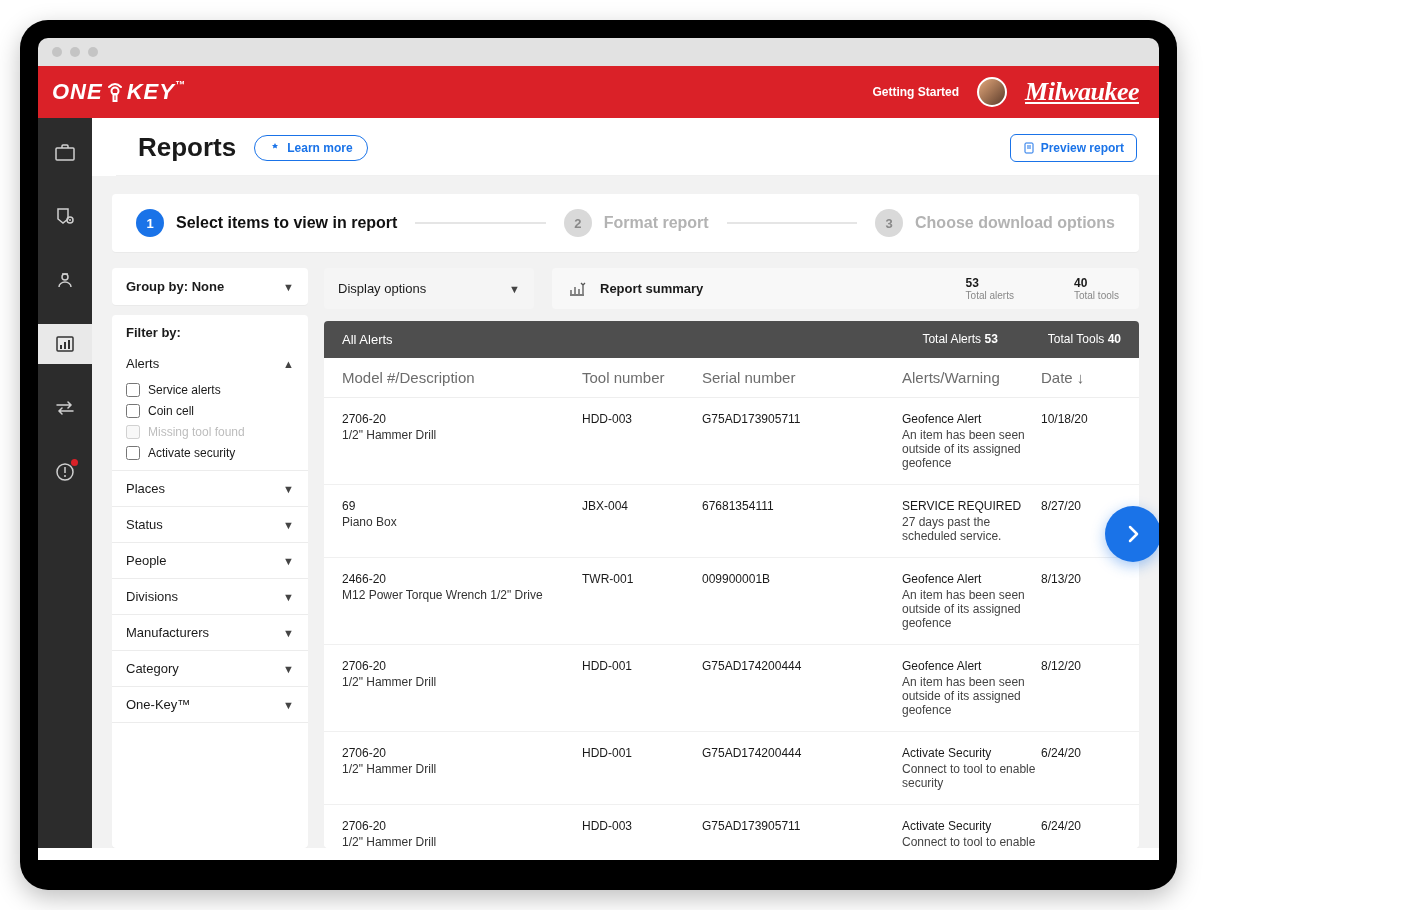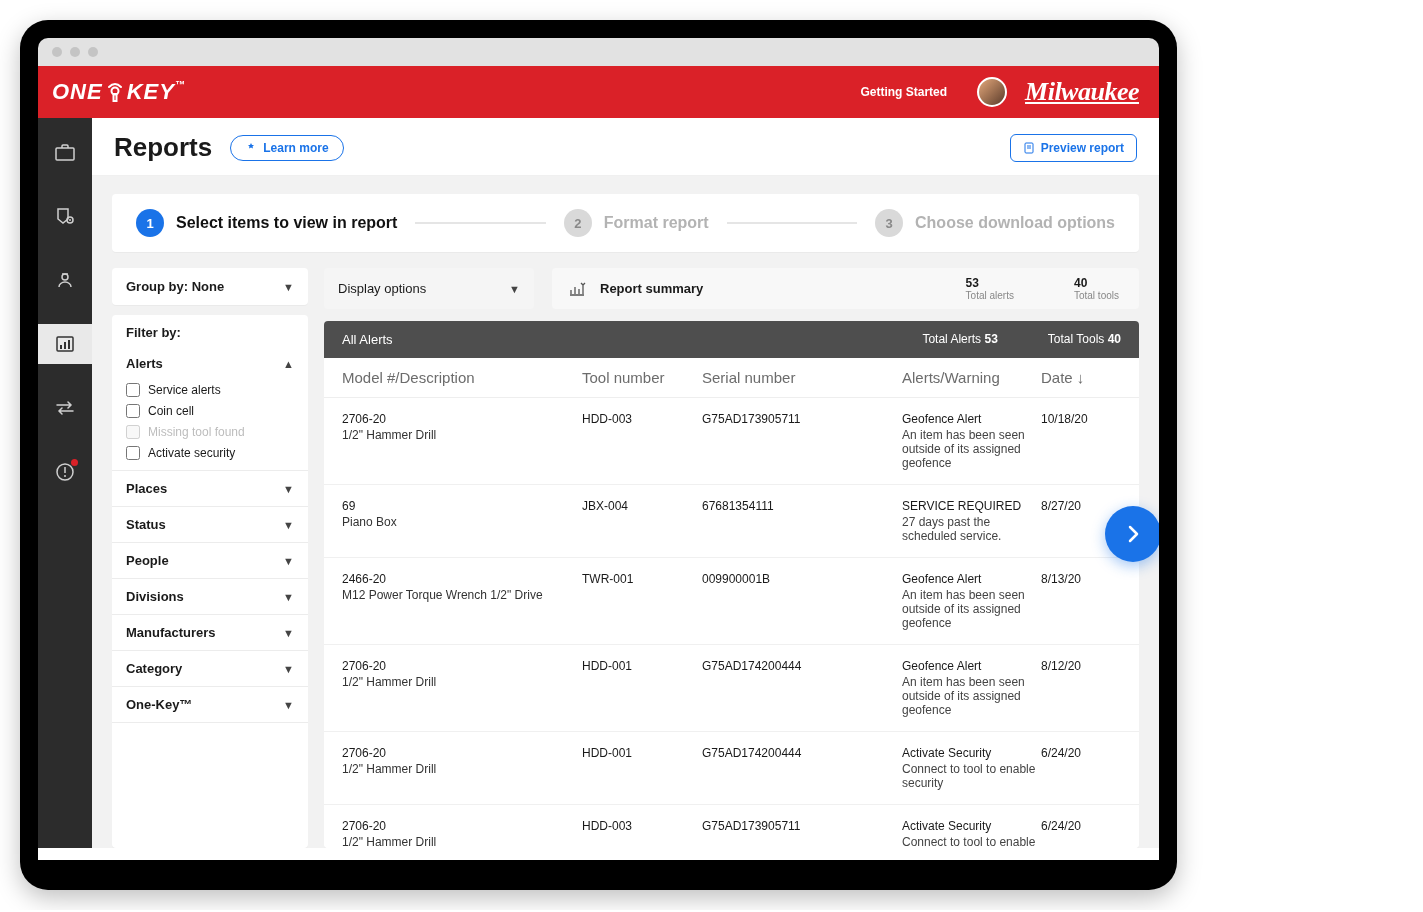--- a/index.html
+++ b/index.html
@@ -51,21 +51,21 @@
     letter-spacing: 1px;
     display: flex;
     align-items: center;
     gap: 2px;
     font-style: italic;
   }
   .logo-onekey .keyicon {
     display:inline-flex;align-items:center;justify-content:center;
   }
   .tb-spacer { flex: 1; }
-  .tb-link { color:#fff; font-size:12px; font-weight:600; margin-right:30px; }
+  .tb-link { color:#fff; font-size:12px; font-weight:600; margin-right:18px; }
   .avatar { width:30px; height:30px; border-radius:50%; background:linear-gradient(135deg,#e3a77a,#5a3b2a); margin-right:18px; border:2px solid #fff; }
   .milwaukee {
     color:#fff; font-family: "Brush Script MT", cursive; font-size:26px; font-weight:700; font-style:italic; letter-spacing:-0.5px;
     text-decoration: underline; text-decoration-color: #fff; text-underline-offset: 2px;
   }
   .app-body { flex:1; display:flex; overflow:hidden; }
   .leftnav {
     width: 54px;
     background: #2c2c2c;
     display:flex;
@@ -81,20 +81,21 @@
     border-radius:4px;
   }
   .nav-icon.active { background:#e9e9e9; color:#333; width:54px; border-radius:0; }
   .leftnav .alert-dot { position:relative; }
   .leftnav .alert-dot:after { content:""; position:absolute; top:7px; right:7px; width:7px;height:7px;background:#da2128;border-radius:50%; }
 
   .main { flex:1; display:flex; flex-direction:column; overflow:hidden; background:#fff; }
   .page-header {
     display:flex; align-items:center; padding: 14px 22px 12px 22px;
     border-bottom: 1px solid #f0f0f0;
+    margin-left: 24px;
   }
   .page-title { font-size: 26px; font-weight: 800; margin-right:18px; }
   .btn-outline-blue {
     border:1.5px solid #1a73e8; color:#1a73e8; background:#fff;
     border-radius: 18px; padding: 5px 14px; font-size:12px; font-weight:600;
     display:inline-flex; align-items:center; gap:6px; cursor:pointer;
   }
   .btn-outline-blue.rect { border-radius:6px; padding:6px 12px; }
   .page-header .spacer{flex:1;}
 
@@ -113,21 +114,21 @@
   .step-label.inactive{ color:#b3b3b3; }
   .step-line { flex:1; height:2px; background:#e5e5e5; }
 
   .work-area { display:flex; gap:16px; margin-top:16px; height: 580px; }
   .filter-col { width: 196px; display:flex; flex-direction:column; gap:10px; }
   .card { background:#fff; border-radius:4px; box-shadow: 0 1px 0 rgba(0,0,0,0.03); }
   .groupby { padding: 11px 14px; font-weight:700; font-size:13px; display:flex; align-items:center; justify-content:space-between; cursor:pointer; }
   .filter-card { flex:1; overflow:auto; }
   .filter-head { font-weight:700; font-size:13px; padding:10px 14px 6px 14px; }
   .filter-sec { border-bottom:1px solid #ececec; }
-  .sec-hdr { padding:10px 14px; font-size:13px; font-weight:700; display:flex; justify-content:space-between; align-items:center; cursor:pointer; }
+  .sec-hdr { padding:10px 14px; font-size:13px; font-weight:400; display:flex; justify-content:space-between; align-items:center; cursor:pointer; }
   .sec-body { padding: 2px 14px 10px 14px; display:flex; flex-direction:column; gap:7px; }
   .chk { display:flex; align-items:center; gap:8px; font-size:12px; cursor:pointer;}
   .chk input{ width:14px;height:14px; }
   .chk.disabled { color:#bdbdbd;gap:8px; }
 
   .report-col { flex:1; display:flex; flex-direction:column; gap:12px; min-width:0; }
   .report-top { display:flex; gap:18px; }
   .display-opts { width:210px; padding:11px 14px; display:flex; justify-content:space-between; align-items:center; font-size:13px; cursor:pointer; background:#f5f5f5; border-radius:4px; }
   .summary-bar { flex:1; display:flex; align-items:center; padding:8px 20px 8px 16px; gap:14px; background:#f8f8f8; border-radius:4px; }
   .summary-bar .lab { font-weight:700; font-size:13px; }

